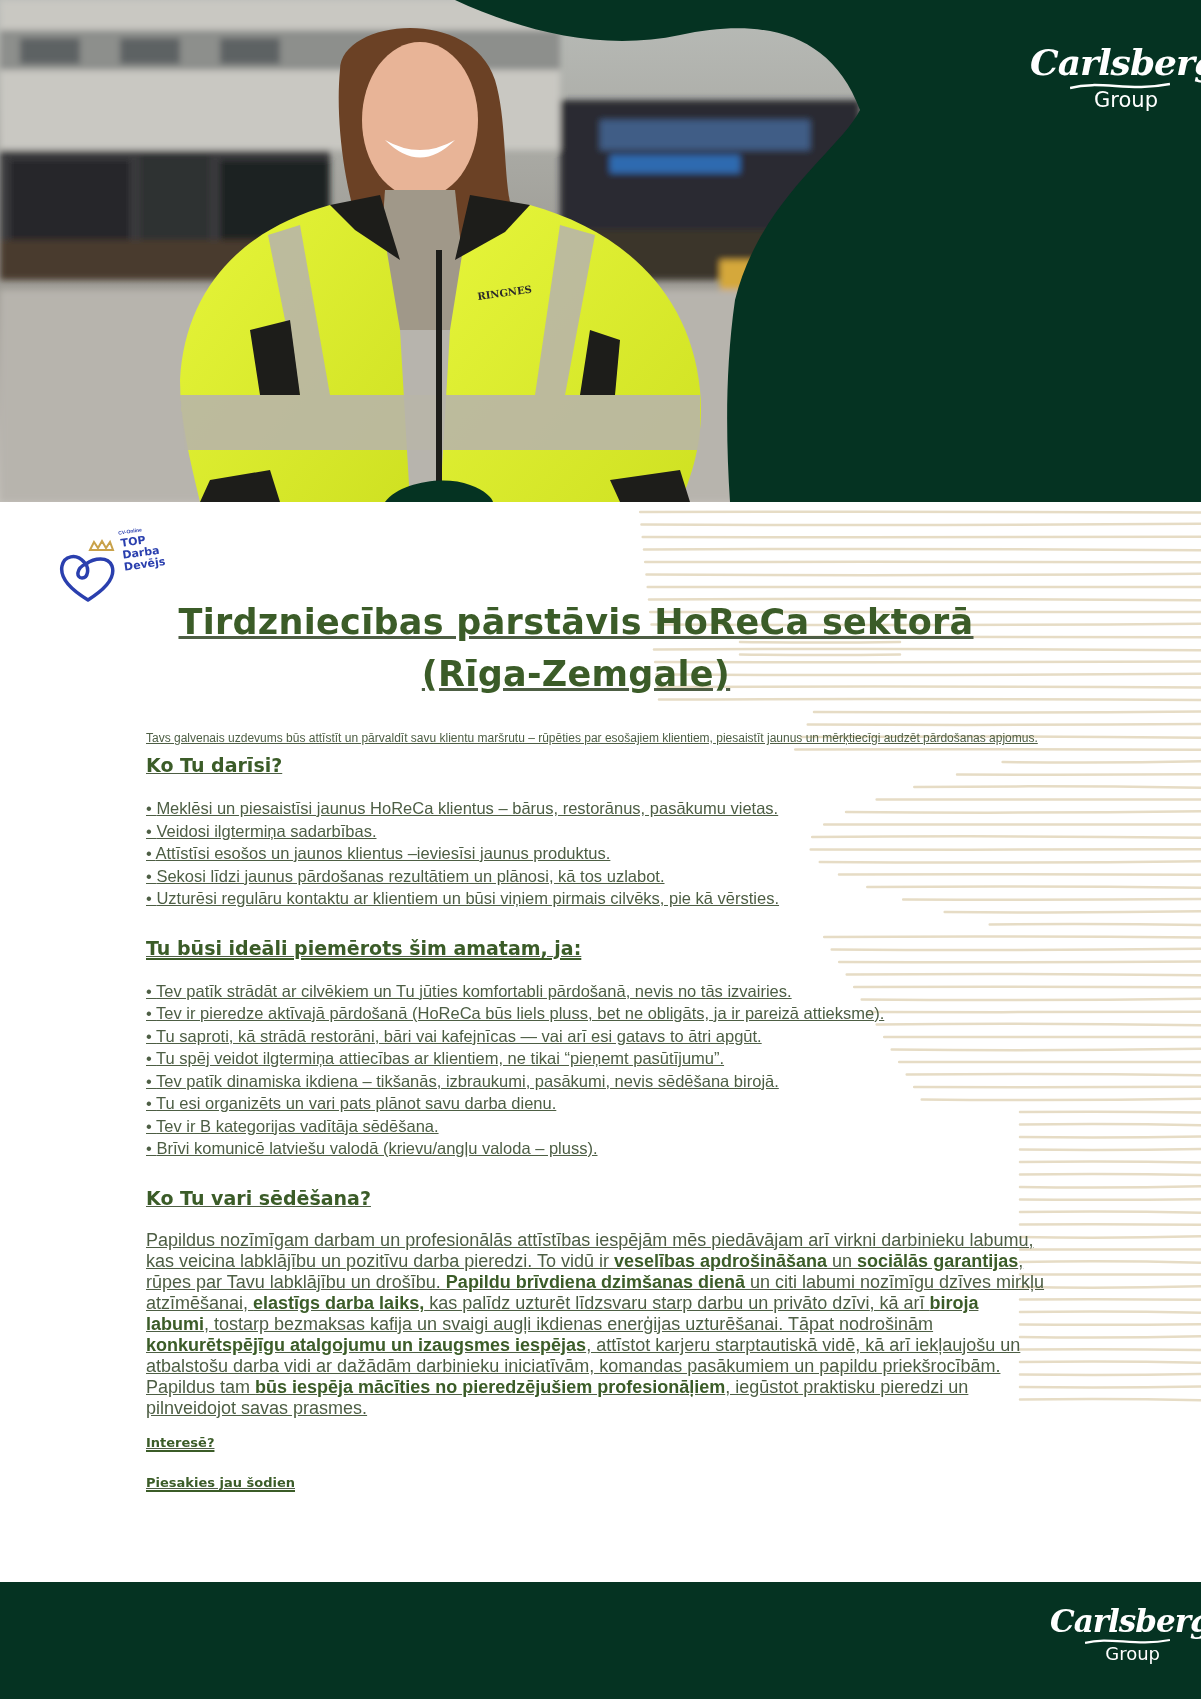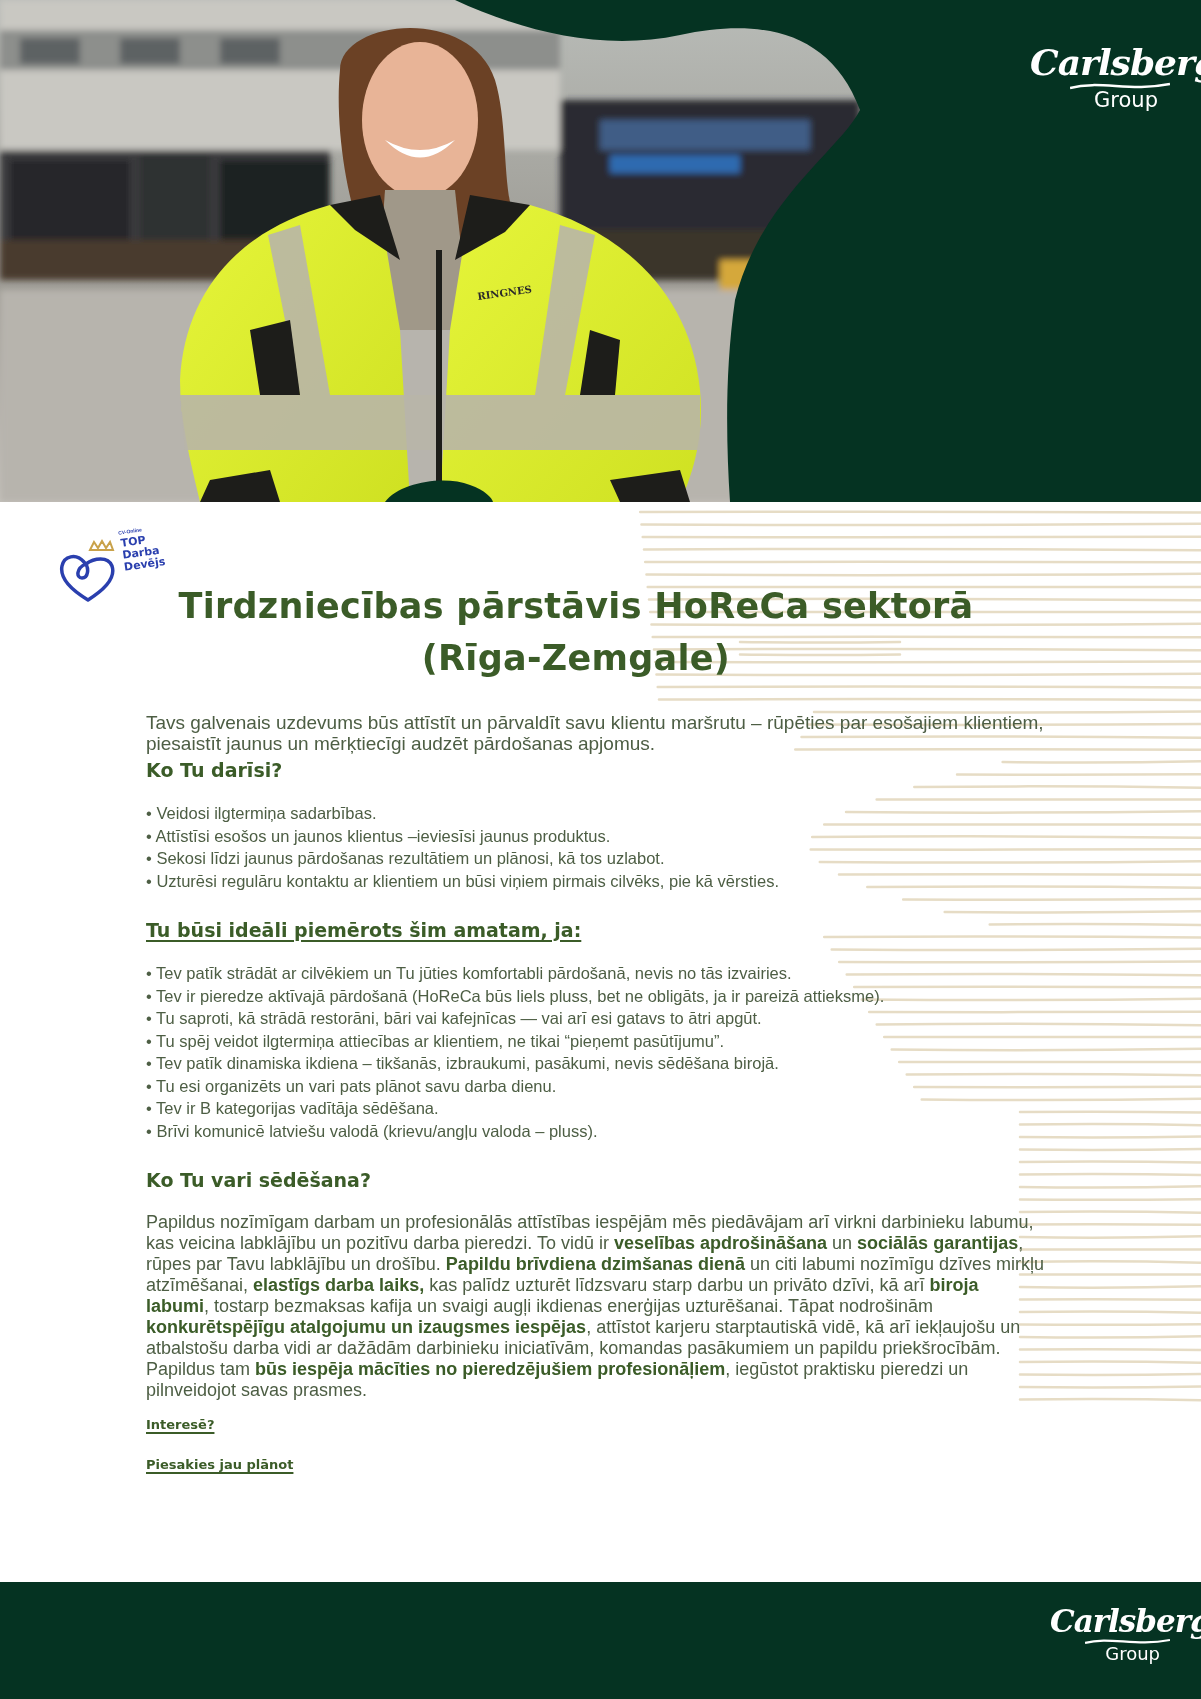--- a/index.html
+++ b/index.html
@@ -24,23 +24,23 @@
 
   
   .stripes { position: absolute; left: 0; top: 502px; width: 1201px; height: 1080px; pointer-events: none; }
 
   
   .badge { position: absolute; left: 58px; top: 528px; width: 110px; height: 80px; }
   .badge-text { position: absolute; left: 62px; top: 10px; color: #2a3fae; font-family: "DejaVu Sans", sans-serif; font-weight: bold; font-size: 11px; line-height: 12px; transform: rotate(-8deg); transform-origin: left top; }
   .badge-mini { position: absolute; left: 60px; top: 0px; font-size: 5px; color: #2a3fae; font-weight: bold; transform: rotate(-8deg); }
 
   
-  .content { position: absolute; left: 146px; top: 580px; width: 900px; }
+  .content { position: absolute; left: 146px; top: 596px; width: 900px; text-decoration: underline; }
   .title { text-align: center; color: #3b5c28; font-family: "DejaVu Sans", sans-serif; font-weight: bold; font-size: 35px; line-height: 52px; letter-spacing: 0.3px; width: 860px; margin-left: 0px; }
-  .intro { margin-top: 28px; font-size: 19px; line-height: 21px; color: #4d5e44; }
+  .intro { margin-top: 28px; font-size: 12px; line-height: 21px; color: #4d5e44; }
   h2.sec { font-family: "DejaVu Sans", sans-serif; font-weight: bold; color: #3b5c28; font-size: 19px; line-height: 24px; }
   h2.sec.ul { text-decoration: underline; text-underline-offset: 3px; text-decoration-thickness: 2px; }
   .sec-1 { margin-top: 4px; }
   ul.bullets { list-style: none; margin-top: 20px; }
   ul.bullets li { font-size: 16.5px; line-height: 22.5px; color: #4d5e44; }
   ul.bullets li::before { content: "• "; }
   .sec-2 { margin-top: 26px; }
   .sec-3 { margin-top: 26px; }
   .benefits { margin-top: 20px; font-size: 18px; line-height: 21px; color: #4d5e44; }
   .benefits b { color: #3b5c28; font-weight: bold; }
@@ -229,20 +229,21 @@
 
 <div class="content">
   <h1 class="title">
     <div>Tirdzniecības pārstāvis HoReCa sektorā</div>
     <div>(Rīga-Zemgale)</div>
   </h1>
   <p class="intro">Tavs galvenais uzdevums būs attīstīt un pārvaldīt savu klientu maršrutu – rūpēties par esošajiem klientiem, piesaistīt jaunus un mērķtiecīgi audzēt pārdošanas apjomus.</p>
 
   <h2 class="sec sec-1">Ko Tu darīsi?</h2>
   <ul class="bullets">
+    <li>Meklēsi un piesaistīsi jaunus HoReCa klientus – bārus, restorānus, pasākumu vietas.</li>
     <li>Veidosi ilgtermiņa sadarbības.</li>
     <li>Attīstīsi esošos un jaunos klientus –ieviesīsi jaunus produktus.</li>
     <li>Sekosi līdzi jaunus pārdošanas rezultātiem un plānosi, kā tos uzlabot.</li>
     <li>Uzturēsi regulāru kontaktu ar klientiem un būsi viņiem pirmais cilvēks, pie kā vērsties.</li>
   </ul>
 
   <h2 class="sec ul sec-2">Tu būsi ideāli piemērots šim amatam, ja:</h2>
   <ul class="bullets">
     <li>Tev patīk strādāt ar cilvēkiem un Tu jūties komfortabli pārdošanā, nevis no tās izvairies.</li>
     <li>Tev ir pieredze aktīvajā pārdošanā (HoReCa būs liels pluss, bet ne obligāts, ja ir pareizā attieksme).</li>
@@ -251,21 +252,21 @@
     <li>Tev patīk dinamiska ikdiena – tikšanās, izbraukumi, pasākumi, nevis sēdēšana birojā.</li>
     <li>Tu esi organizēts un vari pats plānot savu darba dienu.</li>
     <li>Tev ir B kategorijas vadītāja sēdēšana.</li>
     <li>Brīvi komunicē latviešu valodā (krievu/angļu valoda – pluss).</li>
   </ul>
 
   <h2 class="sec sec-3">Ko Tu vari sēdēšana?</h2>
   <p class="benefits" id="benefitsText"><span>Papildus nozīmīgam darbam un profesionālās attīstības iespējām mēs piedāvājam arī virkni darbinieku labumu, kas veicina labklājību un pozitīvu darba pieredzi. To vidū ir </span><b>veselības apdrošināšana</b><span> un </span><b>sociālās garantijas</b><span>, rūpes par Tavu labklājību un drošību. </span><b>Papildu brīvdiena dzimšanas dienā</b><span> un citi labumi nozīmīgu dzīves mirkļu atzīmēšanai, </span><b>elastīgs darba laiks,</b><span> kas palīdz uzturēt līdzsvaru starp darbu un privāto dzīvi, kā arī </span><b>biroja labumi</b><span>, tostarp bezmaksas kafija un svaigi augļi ikdienas enerģijas uzturēšanai. Tāpat nodrošinām </span><b>konkurētspējīgu atalgojumu un izaugsmes iespējas</b><span>, attīstot karjeru starptautiskā vidē, kā arī iekļaujošu un atbalstošu darba vidi ar dažādām darbinieku iniciatīvām, komandas pasākumiem un papildu priekšrocībām. Papildus tam </span><b>būs iespēja mācīties no pieredzējušiem profesionāļiem</b><span>, iegūstot praktisku pieredzi un pilnveidojot savas prasmes.</span></p>
 
   <a class="link-h link-1">Interesē?</a>
-  <a class="link-h link-2">Piesakies jau plānot</a>
+  <a class="link-h link-2">Piesakies jau šodien</a>
 </div>
 
 <div class="footer">
   <div class="logo logo-bottom" style="top:22px;">
     <span class="brand">Carlsberg</span>
     <svg class="swoosh" width="85" height="7" viewBox="0 0 85 7">
         <path d="M0 5 C 25 -2, 50 9, 85 2" stroke="#fff" stroke-width="2.2" fill="none"></path>
       </svg>
     <span class="group">Group</span>
   </div>

